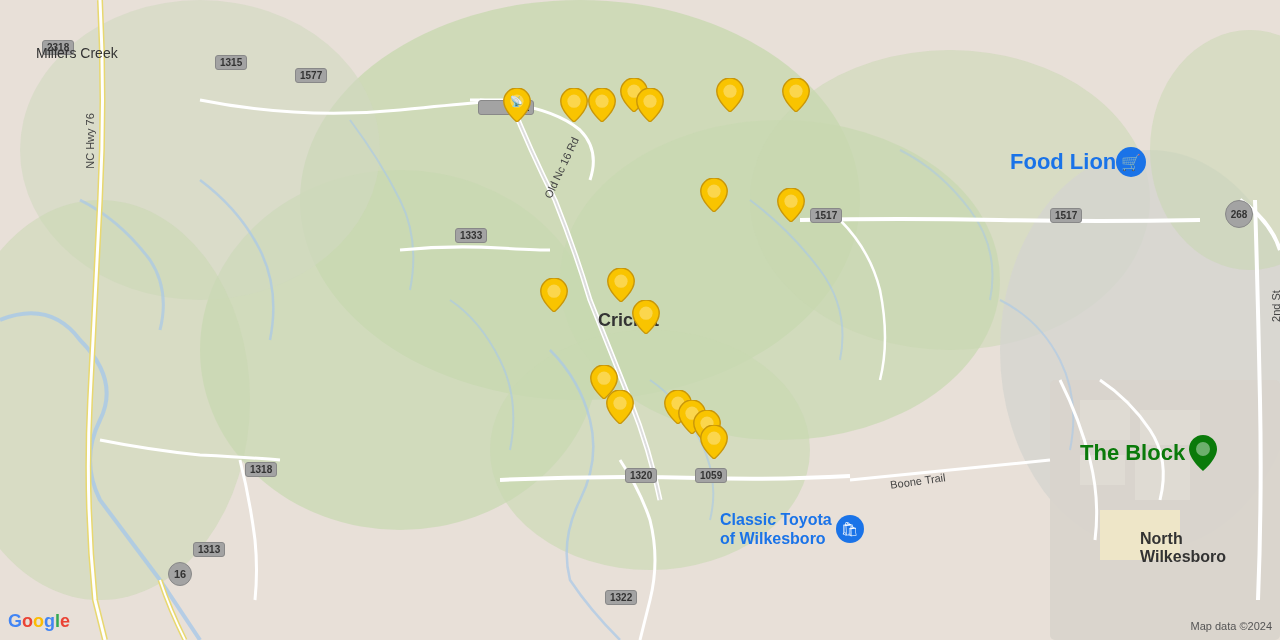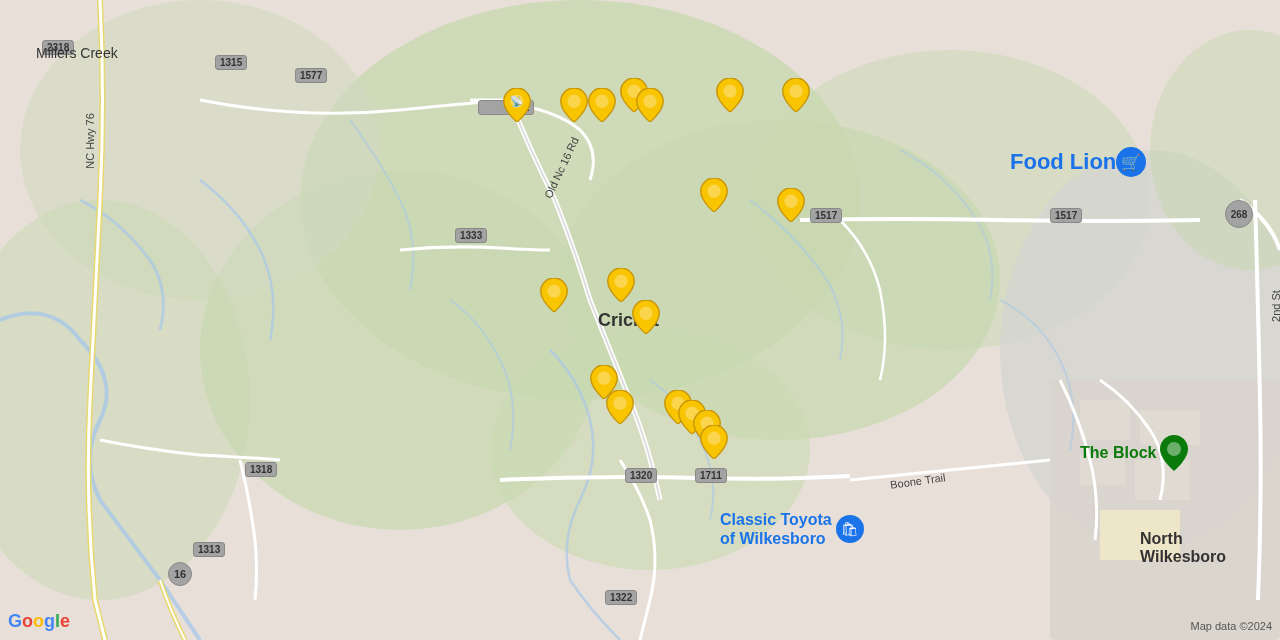--- a/index.html
+++ b/index.html
@@ -106,21 +106,21 @@
     #the-block-label {
       position: absolute;
       top: 435px;
       left: 1080px;
       z-index: 9;
       display: flex;
       align-items: center;
       gap: 4px;
     }
     #the-block-label .tb-text {
-      font-size: 16px;
+      font-size: 22px;
       font-weight: bold;
       color: #0a7a0a;
     }
     #the-block-label .tb-icon {
       width: 28px;
       height: 36px;
       z-index: 9;
     }
 
     
@@ -243,21 +243,21 @@
   <div class="road-shield" style="top:40px;left:42px;">2318</div>
   <div class="road-shield" style="top:55px;left:215px;">1315</div>
   <div class="road-shield" style="top:68px;left:295px;">1577</div>
   <div class="road-shield" style="top:100px;left:478px;padding-left:28px;">1552</div>
   <div class="road-shield" style="top:228px;left:455px;">1333</div>
   <div class="road-shield" style="top:208px;left:810px;">1517</div>
   <div class="road-shield" style="top:208px;left:1050px;">1517</div>
   <div class="road-shield" style="top:462px;left:245px;">1318</div>
   <div class="road-shield" style="top:542px;left:193px;">1313</div>
   <div class="road-shield" style="top:468px;left:625px;">1320</div>
-  <div class="road-shield" style="top:468px;left:695px;">1711</div>
+  <div class="road-shield" style="top:468px;left:695px;">1059</div>
   <div class="road-shield" style="top:590px;left:605px;">1322</div>
 
   <div class="road-shield" style="top:200px;left:1225px;border-radius:50%;width:28px;height:28px;display:flex;align-items:center;justify-content:center;padding:0;">268</div>
   <div class="road-shield" style="top:562px;left:168px;border-radius:50%;width:24px;height:24px;display:flex;align-items:center;justify-content:center;padding:0;font-size:11px;">16</div>
 
   <div class="road-label" style="top:135px;left:62px;transform:rotate(-90deg);transform-origin:center center;">NC Hwy 76</div>
   <div class="road-label" style="top:195px;left:542px;transform:rotate(-65deg);transform-origin:left top;">Old Nc 16 Rd</div>
   <div class="road-label" style="top:475px;left:890px;transform:rotate(-8deg);">Boone Trail</div>
   <div class="road-label" style="top:300px;left:1260px;transform:rotate(-90deg);transform-origin:center center;">2nd St</div>
 

